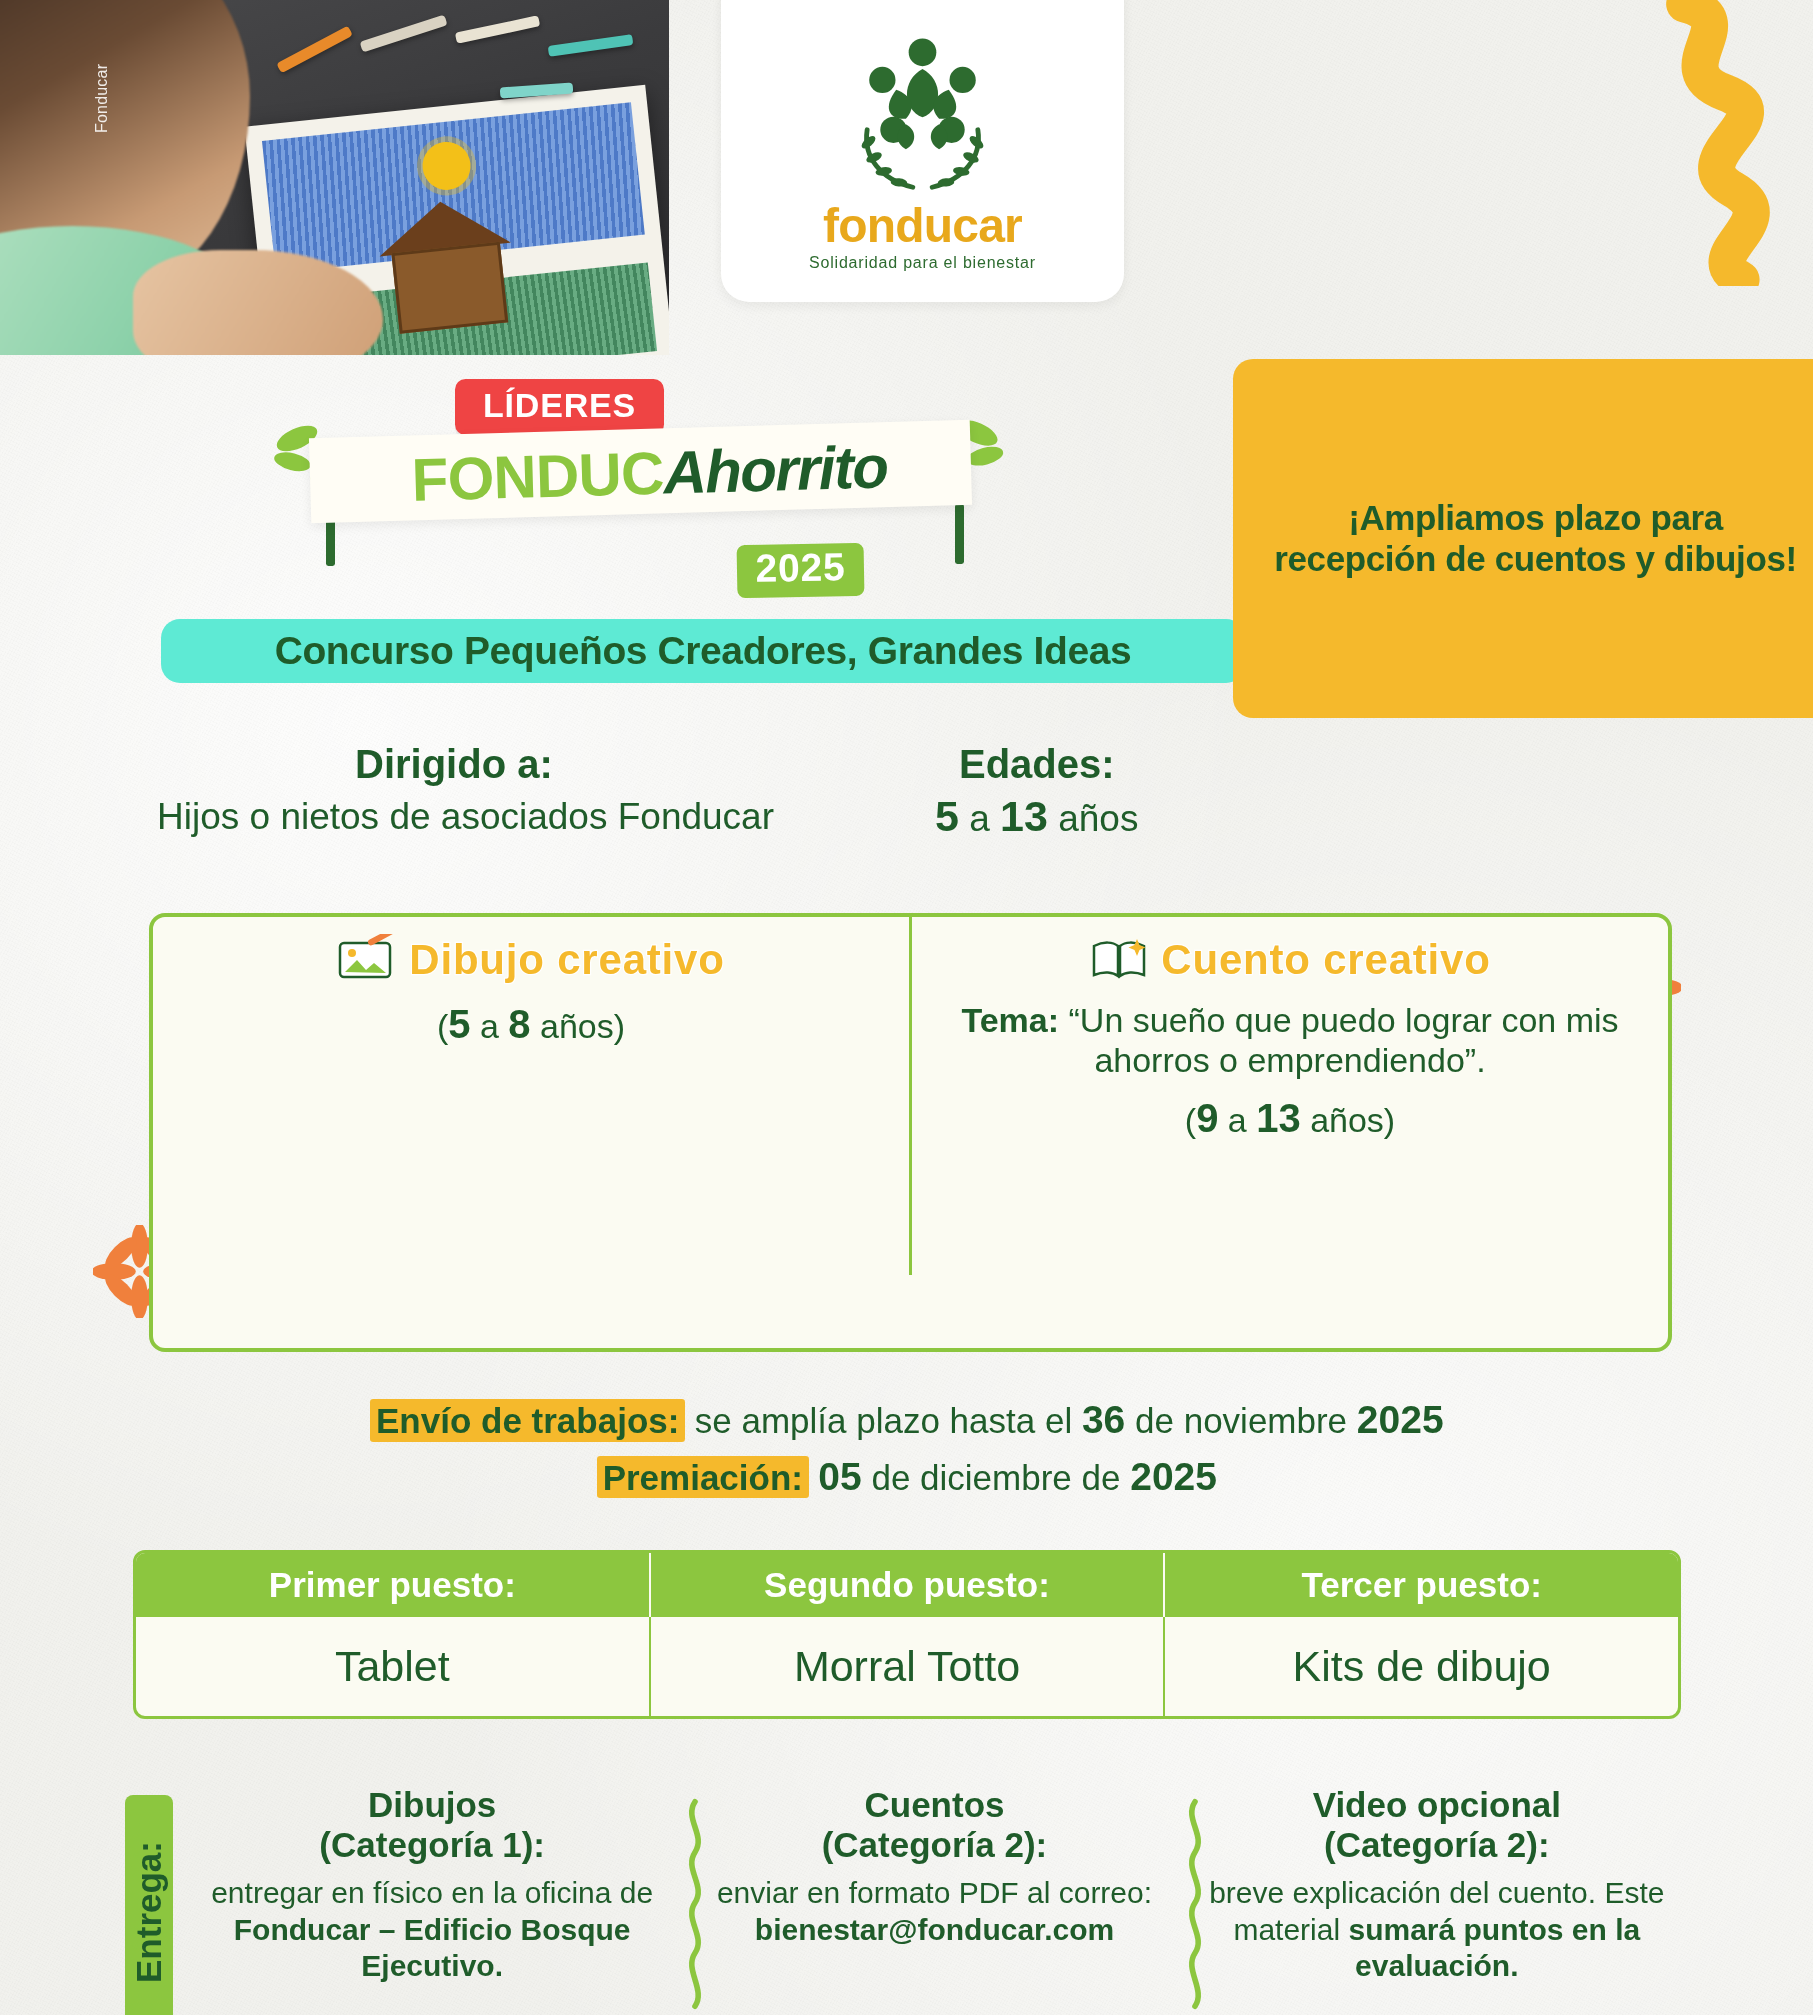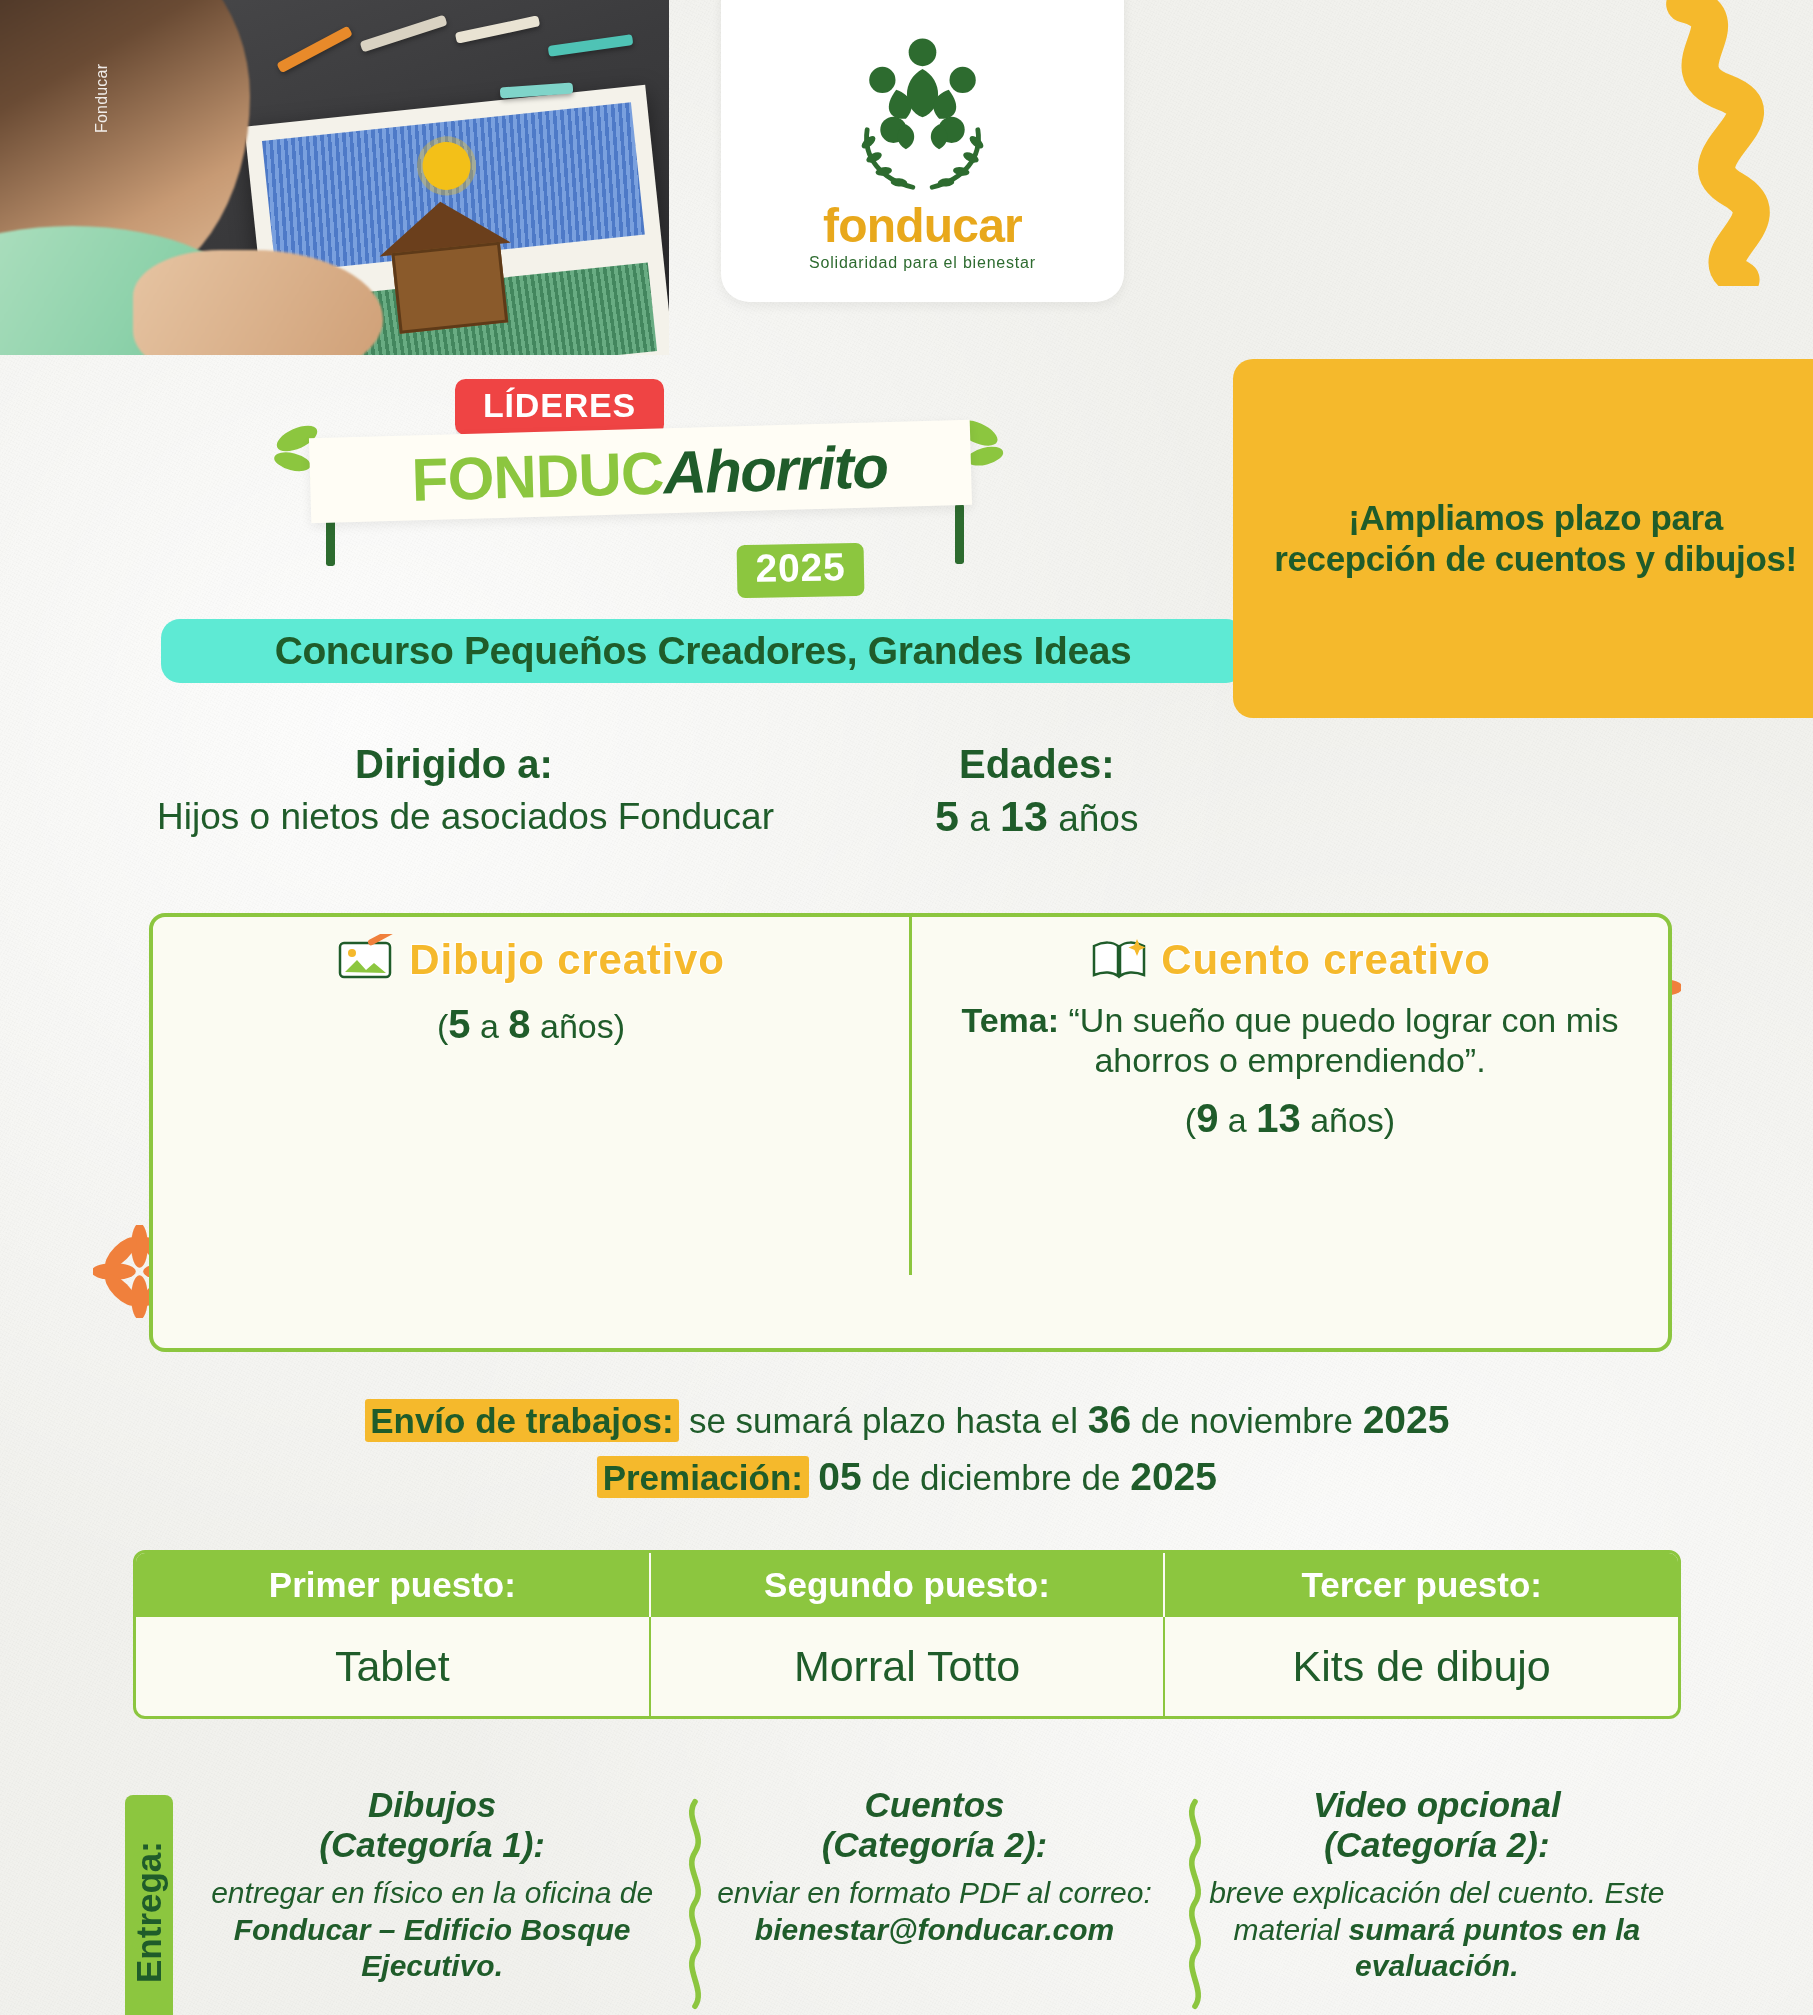--- a/index.html
+++ b/index.html
@@ -280,21 +280,21 @@
     width: 48px; height: 234px;
     background: #8cc63f; border-radius: 8px;
     display: flex; align-items: center; justify-content: center;
   }
   .entrega-tab span {
     transform: rotate(-90deg); white-space: nowrap;
     color: #1f5c2a; font-size: 35px; font-weight: 800;
   }
   .entrega-cols {
     position: absolute; left: 189px; top: 1785px;
-    width: 1491px; display: flex; gap: 16px; font-style: italic;
+    width: 1491px; display: flex; gap: 16px;
   }
   .entrega-col { flex: 1; text-align: center; padding: 0 12px; }
   .entrega-col h3 {
     font-size: 35px; font-weight: 800; color: #1f5c2a; line-height: 1.14;
   }
   .entrega-col p {
     margin-top: 10.5px; font-size: 30px; color: #1f5c2a; line-height: 1.22;
   }
   .entrega-col p b { font-weight: 800; }
   .brace { position: absolute; width: 28px; height: 226px; top: 1791px; }
@@ -463,21 +463,21 @@
         <span>(</span><b>9</b><span> a </span><b>13</b><span> años)</span>
       </div>
     </div>
 
   </div>
 </div>
 
 <div class="fechas">
   <div class="fecha-line">
     <span class="hl">Envío de trabajos:</span>
-    <span>se sumará plazo hasta el </span><b>36</b><span> de noviembre </span><b>2025</b>
+    <span>se amplía plazo hasta el </span><b>36</b><span> de noviembre </span><b>2025</b>
   </div>
   <div class="fecha-line">
     <span class="hl">Premiación:</span>
     <b>05</b><span> de diciembre de </span><b>2025</b>
   </div>
 </div>
 
 <div class="premios">
   <div class="premios-head">
     <div>Primer puesto:</div>

